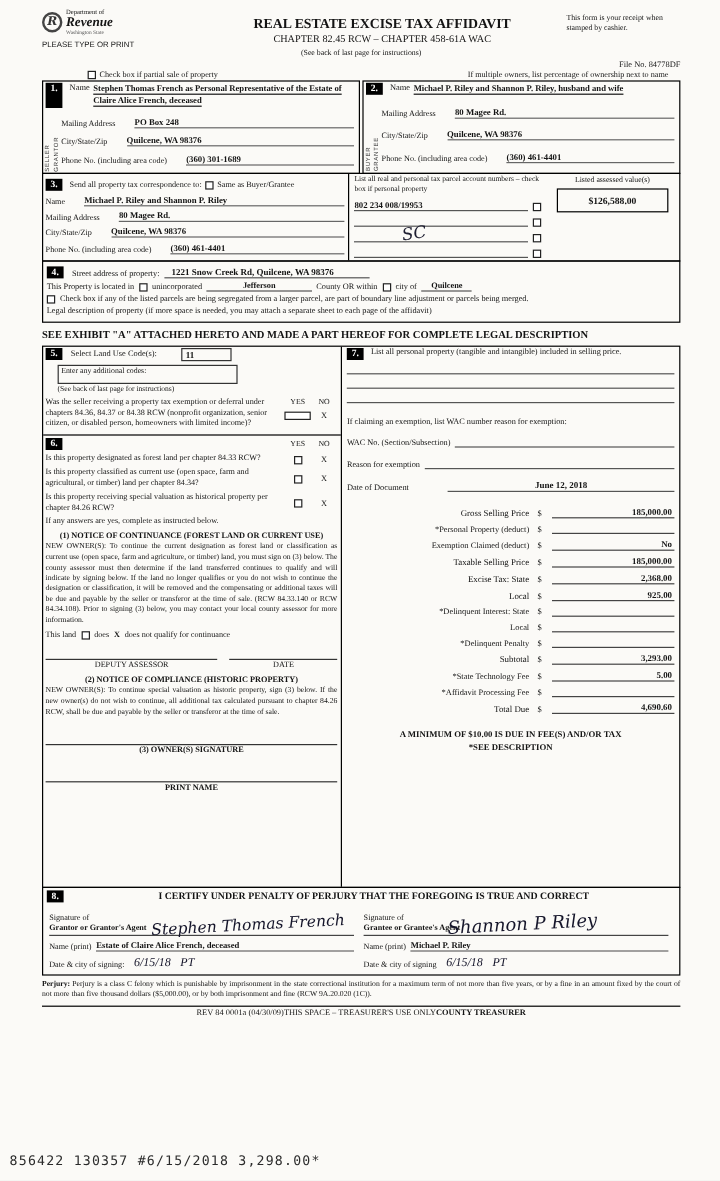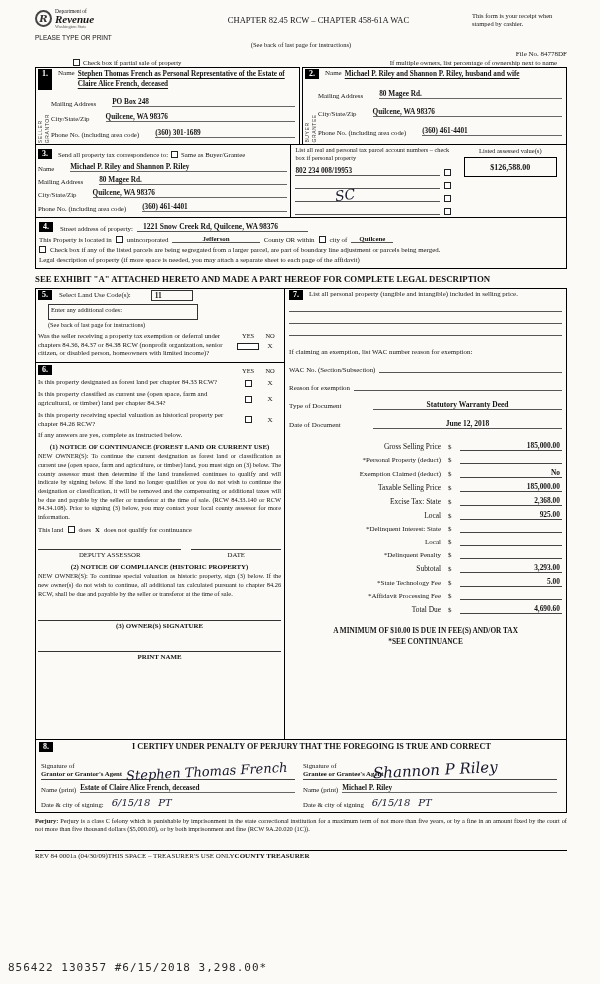--- a/index.html
+++ b/index.html
@@ -129,45 +129,46 @@
   .certify { flex:1; text-align:center; font-weight:bold; font-size:8.2px; }
   .sig-cols { display:flex; margin-top:4px; }
   .sig-col { width:50%; padding:0 6px 0 2px; }
   .sig-area { display:flex; align-items:flex-end; border-bottom:1px solid #444; position:relative; min-height:24px; }
   .sig-lbls { font-size:6.8px; line-height:1.25; }
   .sig-script { position:absolute; left:85px; bottom:0; font-size:13px; transform:rotate(-3deg); white-space:nowrap; color:#15152a; }
   .sig-script.big { font-size:15px; left:70px; }
   .np-row { display:flex; gap:4px; font-size:6.8px; margin-top:4px; align-items:flex-end; }
   .np-row .nval { flex:1; border-bottom:1px solid #666; font-weight:bold; font-size:7.2px; }
   .dt-row { display:flex; gap:8px; font-size:6.8px; margin-top:4px; align-items:flex-end; }
-  .dt-row .hand { font-size:10px; color:#15152a; }
+  .dt-row .hand { font-size:10px; color:#15152a;font-family:Liberation Serif, serif; }
 
   
   .perjury { font-size:6.4px; line-height:1.35; text-align:justify; margin-top:4px; }
-  .footer-row { display:flex; justify-content:flex-start; border-top:1px solid #000; margin-top:16px; padding-top:1px; font-size:7px; }
+  .footer-row { display:flex; justify-content:center; border-top:1px solid #000; margin-top:4px; padding-top:1px; font-size:7px; }
   .stamp { position:absolute; left:8px; bottom:10px; font-family:"DejaVu Sans Mono", monospace; font-size:11px; letter-spacing:1px; color:#2b2b2b; }
 </style>
 </head>
 <body>
 
 <div class="page">
 
   <div class="header">
     <div class="logo-block">
       <div class="logo">
         <div class="logo-mark">R</div>
         <div class="logo-text">
           <div class="lt1">Department of</div>
           <div class="lt2">Revenue</div>
           <div class="lt3">Washington State</div>
         </div>
       </div>
       <div class="please-type">PLEASE TYPE OR PRINT</div>
     </div>
     <div class="title-block">
+      <div class="title">REAL ESTATE EXCISE TAX AFFIDAVIT</div>
       <div class="chapter">CHAPTER 82.45 RCW – CHAPTER 458-61A WAC</div>
     </div>
     <div class="receipt-note">This form is your receipt when stamped by cashier.</div>
   </div>
   <div class="see-back-top">(See back of last page for instructions)</div>
   <div class="file-no">File No. 84778DF</div>
 
   <div class="top-cb-row">
     <span class="l">
         <span class="cb"></span>
@@ -399,24 +400,20 @@
       <div class="wac-row">
         <span>WAC No. (Section/Subsection)</span>
         <span class="ln"></span>
       </div>
       <div class="wac-row">
         <span>Reason for exemption</span>
         <span class="ln"></span>
       </div>
 
       <div class="doc-row">
-        <span class="lbl">Type of Document</span>
-        <span class="dval">Statutory Warranty Deed</span>
-      </div>
-      <div class="doc-row">
         <span class="lbl">Date of Document</span>
         <span class="dval">June 12, 2018</span>
       </div>
 
       <div class="money">
         <div class="money-row">
           <span class="m-label big">Gross Selling Price</span>
           <span class="m-dollar">$</span>
           <span class="m-val">185,000.00</span>
         </div>
@@ -476,21 +473,21 @@
           <span class="m-val"></span>
         </div>
         <div class="money-row">
           <span class="m-label big">Total Due</span>
           <span class="m-dollar">$</span>
           <span class="m-val">4,690.60</span>
         </div>
       </div>
 
       <div class="min-note">A MINIMUM OF $10.00 IS DUE IN FEE(S) AND/OR TAX</div>
-      <div class="see-instr">*SEE CONTINUANCE</div>
+      <div class="see-instr">*SEE DESCRIPTION</div>
     </div>
   </div>
 
   <div class="sec8">
     <div class="sec8-head">
       <span class="num-badge">8.</span>
       <span class="certify">I CERTIFY UNDER PENALTY OF PERJURY THAT THE FOREGOING IS TRUE AND CORRECT</span>
     </div>
     <div class="sig-cols">
       <div class="sig-col">

